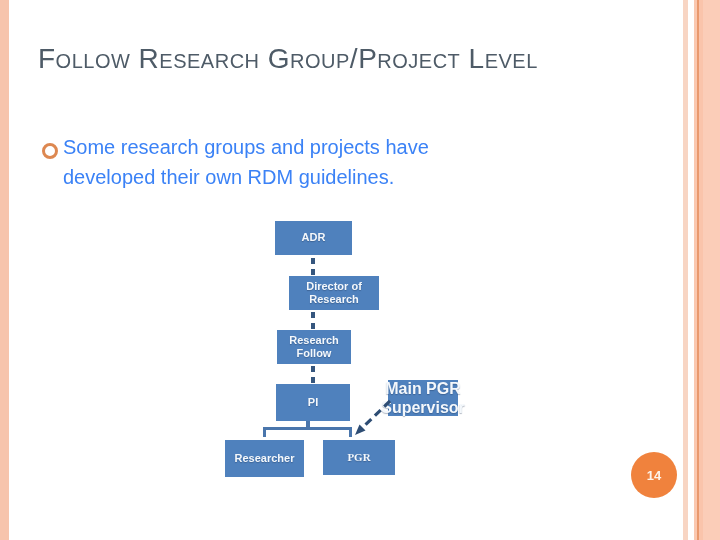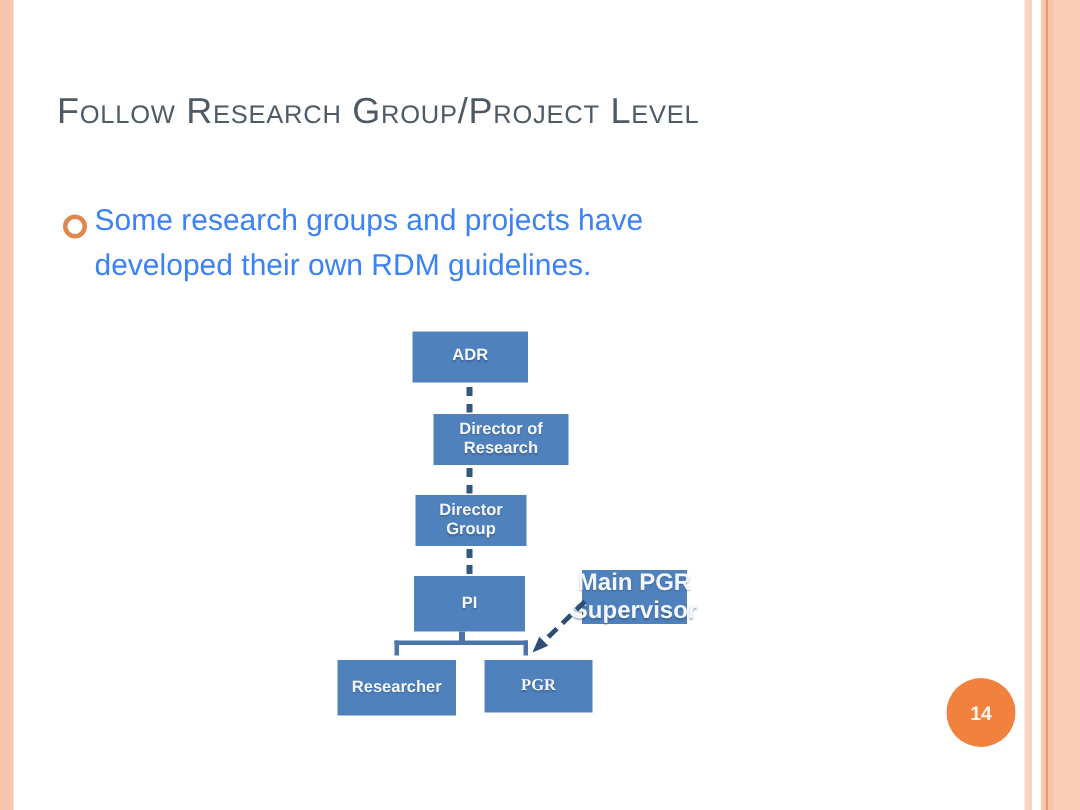--- a/index.html
+++ b/index.html
@@ -10,22 +10,22 @@
   
   .stripe{position:absolute;top:0;height:540px;}
   .stripe-left{left:0;width:9px;background:#f7c4ac;}
   .stripe-r1{left:683px;width:5px;background:#f8d5c3;}
   .stripe-r2{left:694px;width:3px;background:#fac8b0;}
   .stripe-r3{left:697px;width:2px;background:#e9996e;}
   .stripe-r4{left:699px;width:4px;background:#fac4ab;}
   .stripe-r5{left:703px;width:17px;background:#fbcdb8;}
 
   
-  .title{position:absolute;left:38px;top:56px;width:620px;margin:0;
-         font-variant:small-caps;font-weight:400;font-size:24px;line-height:37px;
+  .title{position:absolute;left:38px;top:40px;width:620px;margin:0;
+         font-variant:small-caps;font-weight:400;font-size:28px;line-height:37px;
          letter-spacing:.5px;color:#4e5b67;}
   .title .line{display:block;}
 
   
   .bullet-ring{position:absolute;left:42px;top:143px;width:10px;height:10px;
                border:3px solid #dd8851;border-radius:50%;background:#ffffff;}
   .bullet-text{position:absolute;left:63px;top:132px;width:450px;margin:0;
                font-size:20px;line-height:30px;color:#3b82f6;}
 
   
@@ -73,21 +73,21 @@
 
   <h1 class="title">
     <span class="line">Follow Research Group/Project Level</span>
   </h1>
 
   <span class="bullet-ring"></span>
   <p class="bullet-text">Some research groups and projects have developed their own RDM guidelines.</p>
 
   <div class="node n-adr">ADR</div>
   <div class="node n-director">Director of Research</div>
-  <div class="node n-rgroup">Director Group</div>
+  <div class="node n-rgroup">Research Follow</div>
   <div class="node n-pi">PI</div>
   <div class="node n-mpgr">Main PGR Supervisor</div>
   <div class="node n-researcher">Researcher</div>
   <div class="node n-pgr">PGR</div>
 
   <div class="vdash vd1"></div>
   <div class="vdash vd2"></div>
   <div class="vdash vd3"></div>
 
   <div class="conn c-stub-mid"></div>

